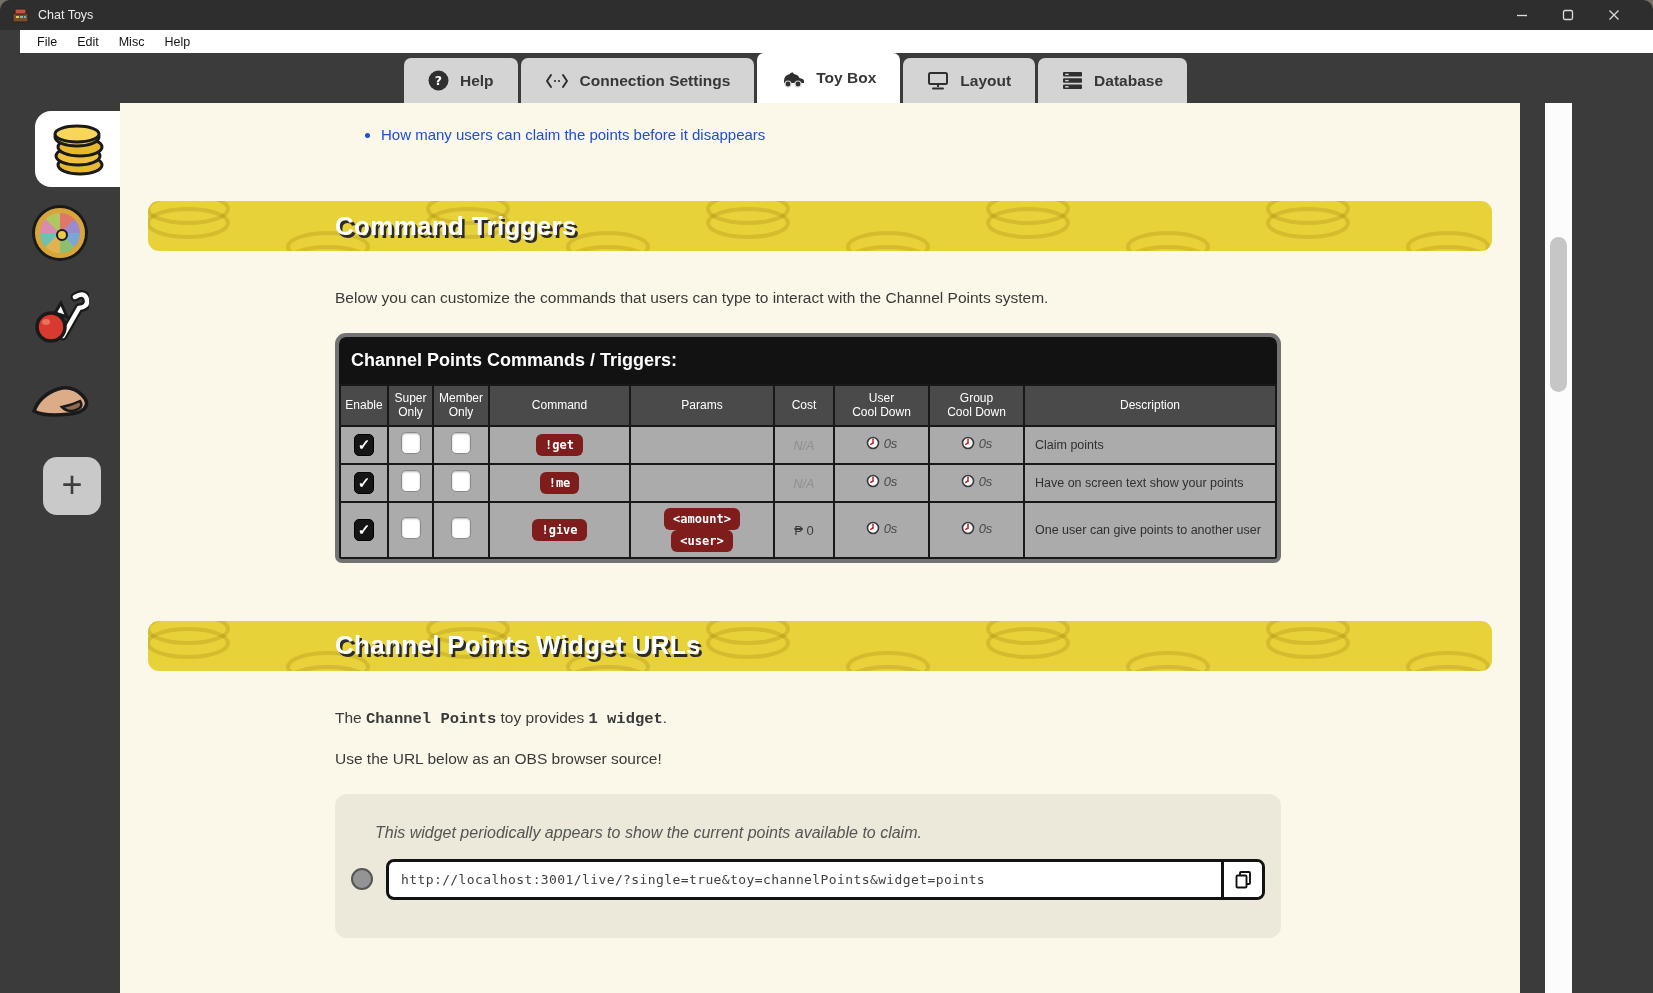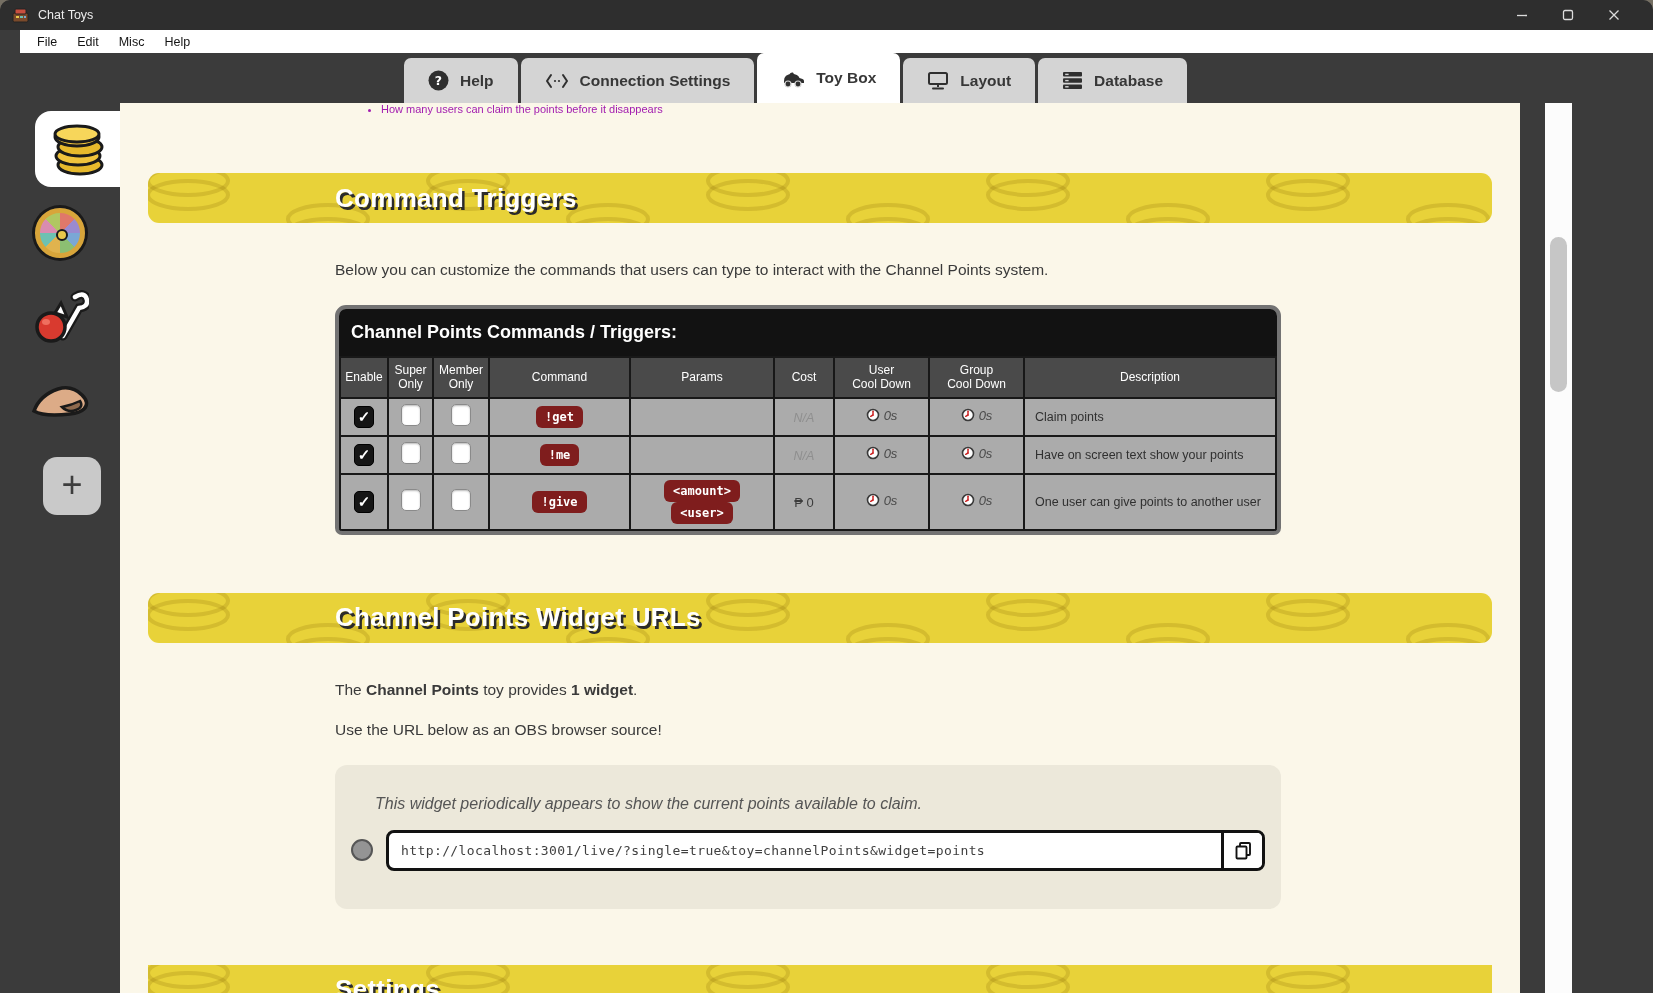--- a/index.html
+++ b/index.html
@@ -42,21 +42,21 @@
   .add-toy span { font-size:36px; line-height:1; color:#3d3d3d; font-weight:400; margin-top:-3px; }
   .wheel { width:50px; height:50px; border-radius:50%;
            background: conic-gradient(#e0786a 0 45deg,#9a8ad0 45deg 90deg,#7aa7d6 90deg 135deg,#8cbf72 135deg 180deg,#e0b34e 180deg 225deg,#6dc1b2 225deg 270deg,#d98cb0 270deg 315deg,#b0c761 315deg 360deg);
            border:5px solid #d8a53a; box-shadow:0 0 0 3px #1a1a1a; position:relative; }
   .wheel::after { content:""; position:absolute; left:50%; top:50%; width:8px; height:8px; margin:-4px 0 0 -4px;
                   background:#e8c84a; border:2px solid #1a1a1a; border-radius:50%; }
 
   
   .panel { position:absolute; left:120px; top:50px; width:1400px; bottom:0; background:#FBF7E9; z-index:1; overflow:hidden; }
 
-  .bullet-list { margin:0 0 0 243px; color:#a21caf; font-size:11px; }
+  .bullet-list { margin:23px 0 0 243px; color:#1d4ed8; font-size:15px; }
   .bullet-list li { margin-left:18px; }
 
   .band { position:relative; margin:0 28px; height:50px; background:#e8d239; display:flex; align-items:center; overflow:hidden; }
   .band-pattern { position:absolute; inset:0; width:100%; height:100%; }
   .band-text { position:relative; margin-left:187px; font-size:26px; font-weight:700; color:#ffffff;
                text-shadow:2.5px 2.5px 0 #2b2b2b; letter-spacing:.3px; }
 
   .para { margin-left:215px; font-size:15.5px; color:#3a3a3a; }
 
   
@@ -72,21 +72,21 @@
           font-size:12px; font-weight:700; padding:4px 9px; border-radius:6px; margin:0 2px; }
   .checkbox { width:20px; height:22px; border-radius:5px; background:#fff; border:1px solid #8a8a8a;
               display:inline-flex; align-items:center; justify-content:center;
               box-shadow: inset 0 1px 2px rgba(0,0,0,.28); cursor:pointer; }
   .checkbox.checked { background:#151515; border-color:#000; color:#fff; font-size:15px; font-weight:700; box-shadow:none; }
   .na { color:#8f8f8f; font-style:italic; font-size:12.5px; }
   .cost-val { color:#3c3c3c; font-size:13px; }
   .cd { display:inline-flex; align-items:center; gap:4px; color:#4a4a4a; font-size:13px; font-style:italic; }
 
   
-  .bold { font-weight:700; }
+  .bold { font-weight:700;font-family:Liberation Mono, monospace; }
   .url-card { margin:26px 0 0 215px; width:946px; background:#ece8da; border-radius:12px; padding:30px 16px 38px 16px; }
   .widget-desc { font-style:italic; color:#555; font-size:16px; margin-left:24px; }
   .url-row { display:flex; align-items:center; gap:13px; margin-top:17px; }
   .status-dot { width:22px; height:22px; border-radius:50%; background:#949494; border:2px solid #565656; flex:none; cursor:pointer; }
   .url-control { flex:1; display:flex; background:#fff; border:3px solid #121212; border-radius:8px; overflow:hidden; height:41px; }
   .url-input { flex:1; border:none; outline:none; font-family:"DejaVu Sans Mono", monospace; font-size:13px;
                color:#404040; padding:0 12px; background:transparent; letter-spacing:.4px; }
   .copy-btn { width:41px; border:none; border-left:3px solid #121212; background:#fff;
               display:flex; align-items:center; justify-content:center; cursor:pointer; }
 

